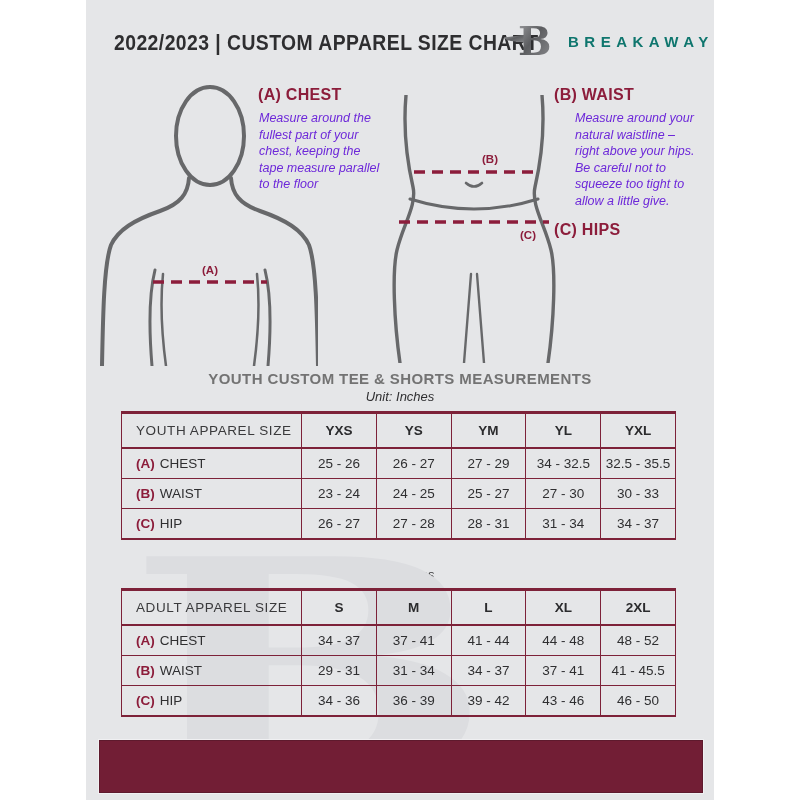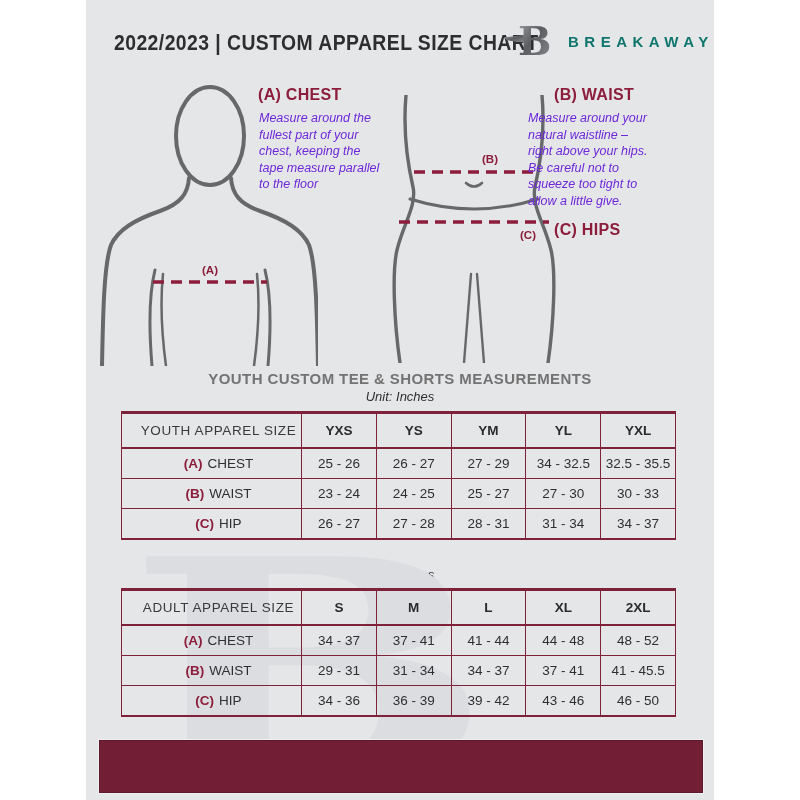--- a/index.html
+++ b/index.html
@@ -24,21 +24,21 @@
 
   
   table.size{position:absolute;left:35px;border-collapse:collapse;width:555px;table-layout:fixed;z-index:2;background:transparent;}
   table.size col.c0{width:180px;}
   table.size th,table.size td{border-left:1.5px solid #7d2239;border-right:1.5px solid #7d2239;
     border-top:1px solid #7d2239;border-bottom:1px solid #7d2239;padding:0;text-align:center;
     font-size:13.5px;color:#2f2f31;height:29px;background:transparent;}
   table.size tr.hrow th{height:33px;border-top:3px solid #7d2239;border-bottom:2px solid #7d2239;font-weight:700;color:#2b2b2d;}
   table.size tr.hrow th.lbl{font-weight:400;letter-spacing:.6px;color:#3a3a3c;}
   table.size tr:last-child td{border-bottom:2px solid #7d2239;}
-  table.size th.lbl,table.size td.lbl{text-align:center;padding-left:14px;}
+  table.size th.lbl,table.size td.lbl{text-align:left;padding-left:14px;}
   .pfx{color:#8c1d3b;font-weight:700;margin-right:5px;}
 
   
   .watermark{position:absolute;left:40px;top:520px;font-family:"DejaVu Serif",serif;font-weight:700;
     font-size:300px;line-height:1;color:#dcdde0;transform:scaleX(1.45);transform-origin:left top;z-index:1;user-select:none;}
   .footer-bar{position:absolute;left:13px;top:740px;width:602px;height:51px;background:#721e35;
     border:1px solid #5e1a2d;box-shadow:0 0 0 1px #f0f0f2;z-index:2;}
 </style>
 </head>
 <body>
@@ -93,21 +93,21 @@
   </svg>
 
   <div class="guide-head" style="left:172px;top:86px;">(A) CHEST</div>
   <div class="guide-body" style="left:173px;top:110px;width:145px;">Measure around the
 fullest part of your
 chest, keeping the
 tape measure parallel
 to the floor</div>
 
   <div class="guide-head" style="left:468px;top:86px;">(B) WAIST</div>
-  <div class="guide-body" style="left:442px;top:110px;width:150px;">Measure around your
+  <div class="guide-body" style="left:489px;top:110px;width:150px;">Measure around your
 natural waistline –
 right above your hips.
 Be careful not to
 squeeze too tight to
 allow a little give.</div>
 
   <div class="guide-head" style="left:468px;top:221px;">(C) HIPS</div>
 
   <div class="sec-title" style="top:370px;">YOUTH CUSTOM TEE &amp; SHORTS MEASUREMENTS</div>
   <div class="sec-unit" style="top:389px;">Unit: Inches</div>

